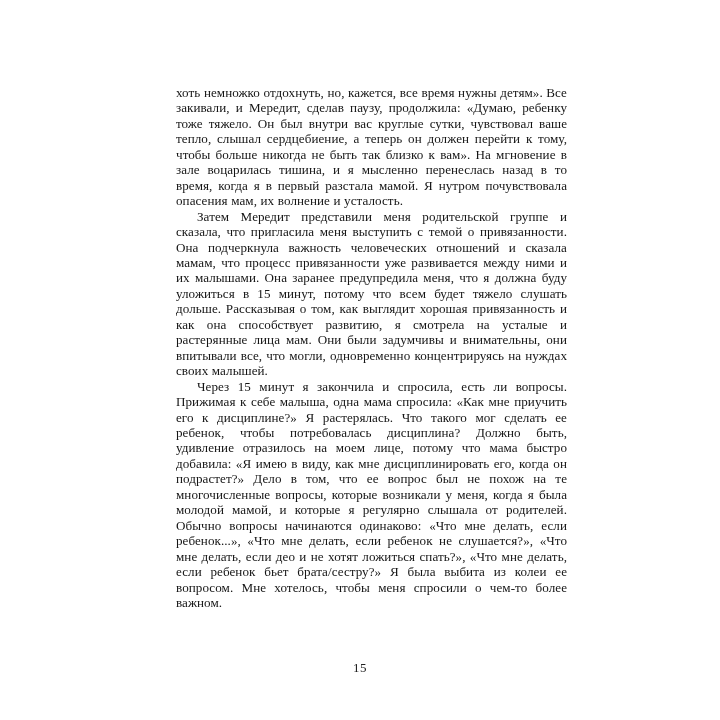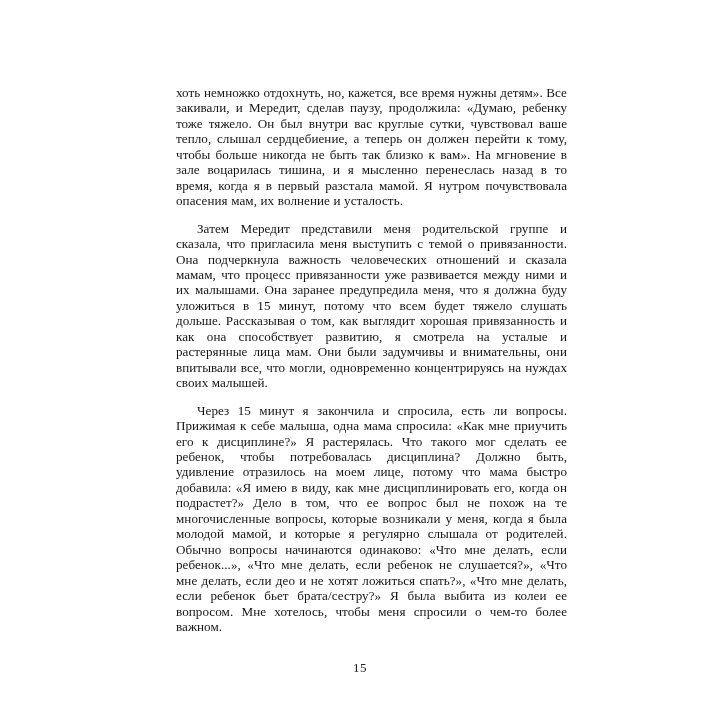--- a/index.html
+++ b/index.html
@@ -43,21 +43,21 @@
     word-spacing: 0.02em;
     letter-spacing: 0.004em;
     color: #151515;
   }
 
   .para.first {
     text-indent: 0;
   }
 
   .para + .para {
-    margin-top: 12px;
+    margin-top: 0;
   }
 
   .folio {
     position: absolute;
     left: 0;
     right: 0;
     top: 660px;
     text-align: center;
     font-size: 13px;
     line-height: 16px;

